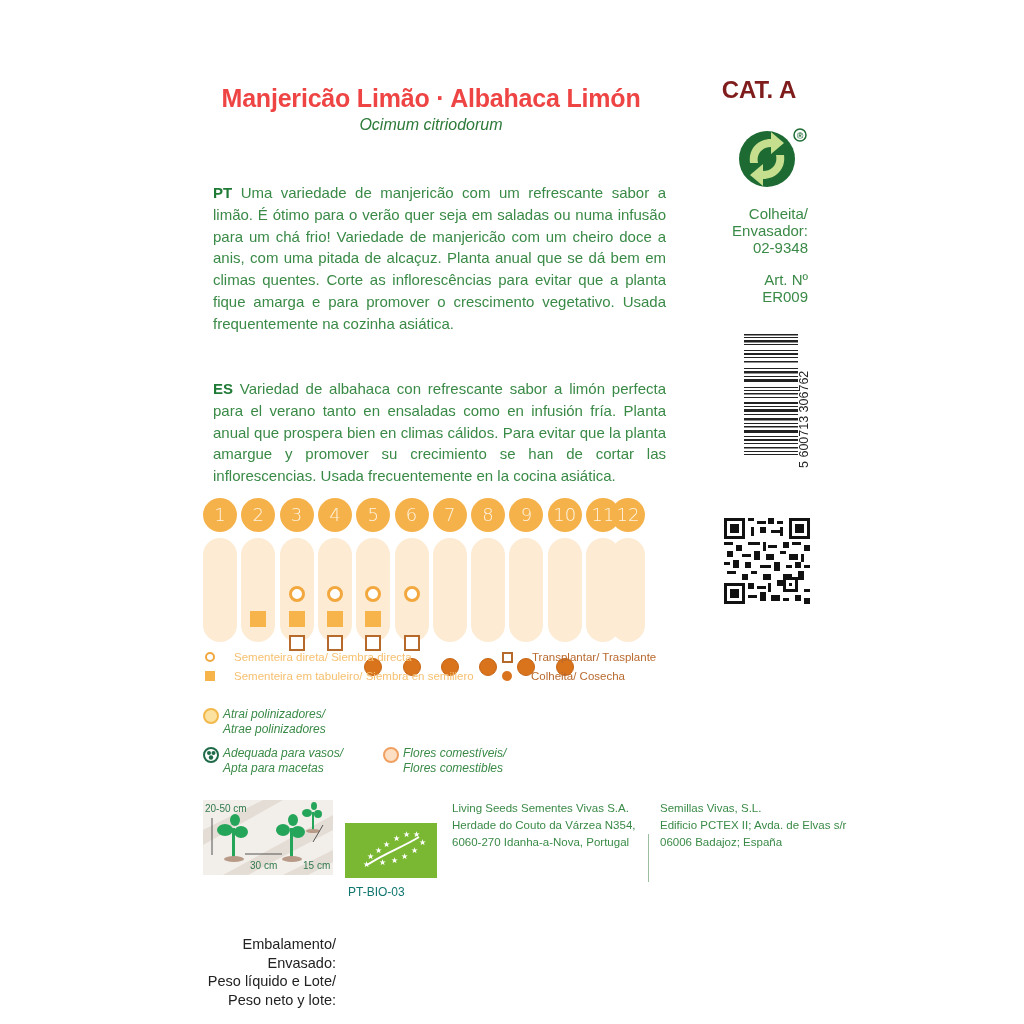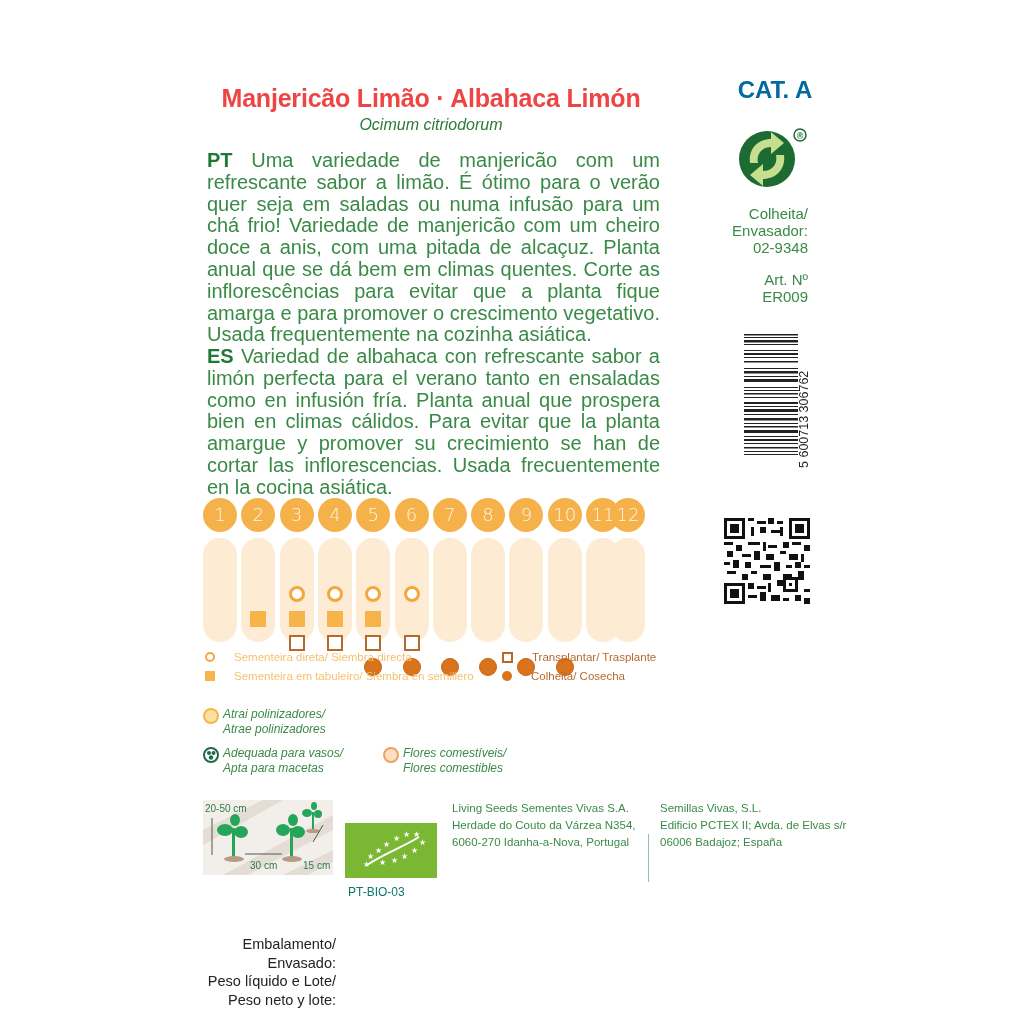--- a/index.html
+++ b/index.html
@@ -1,24 +1,24 @@
 <!DOCTYPE html>
 <html><head>
   <meta charset="utf-8">
   <style>
     html, body { margin:0; padding:0; background:#ffffff; }
     body { width:1024px; height:1024px; position:relative; overflow:hidden; font-family:"Liberation Sans", sans-serif; color:#2f7a3c; }
     .abs { position:absolute; }
     .title { left:200px; top:84px; width:462px; text-align:center; font-size:25px; font-weight:bold; color:#ef4444; letter-spacing:-0.2px; white-space:nowrap; }
     .latin { left:200px; top:116px; width:462px; text-align:center; font-size:16px; font-style:italic; color:#2d7a3a; }
-    .para { left:207px; width:453px; font-size:20px; line-height:21.8px; color:#3a8a47; text-align:justify; }
+    .para { left:213px; width:453px; font-size:15px; line-height:21.8px; color:#3a8a47; text-align:justify;margin-top:32px; }
     .para b { color:#1f7a36; }
     .para-pt { top:150px; }
     .para-es { top:346px; }
-    .cat { left:700px; top:76px; width:150px; text-align:center; font-size:24px; font-weight:bold; color:#0369a1; }
+    .cat { left:684px; top:76px; width:150px; text-align:center; font-size:24px; font-weight:bold; color:#7f1d1d; }
     .greendot { left:738px; top:127px; width:70px; height:62px; }
     .emb { left:700px; top:205px; width:108px; text-align:right; font-size:15px; line-height:17px; color:#3a8a47; }
     .art { left:700px; top:271px; width:108px; text-align:right; font-size:15px; line-height:17px; color:#3a8a47; }
     .barcode { left:740px; top:330px; width:70px; height:142px; }
     .qr { left:724px; top:518px; width:86px; height:86px; }
 
     .months { left:203px; top:498px; width:455px; height:150px; }
     .month-col { position:absolute; top:0; width:34px; }
     .mnum { width:34px; height:34px; border-radius:50%; background:#f6b24a; color:#fff4e2; font-size:18px; text-align:center; line-height:34px; font-family:"DejaVu Sans", sans-serif; font-weight:300; }
     .mbar { position:absolute; top:40px; left:0; width:34px; height:104px; border-radius:17px; background:#fdebd3; }

